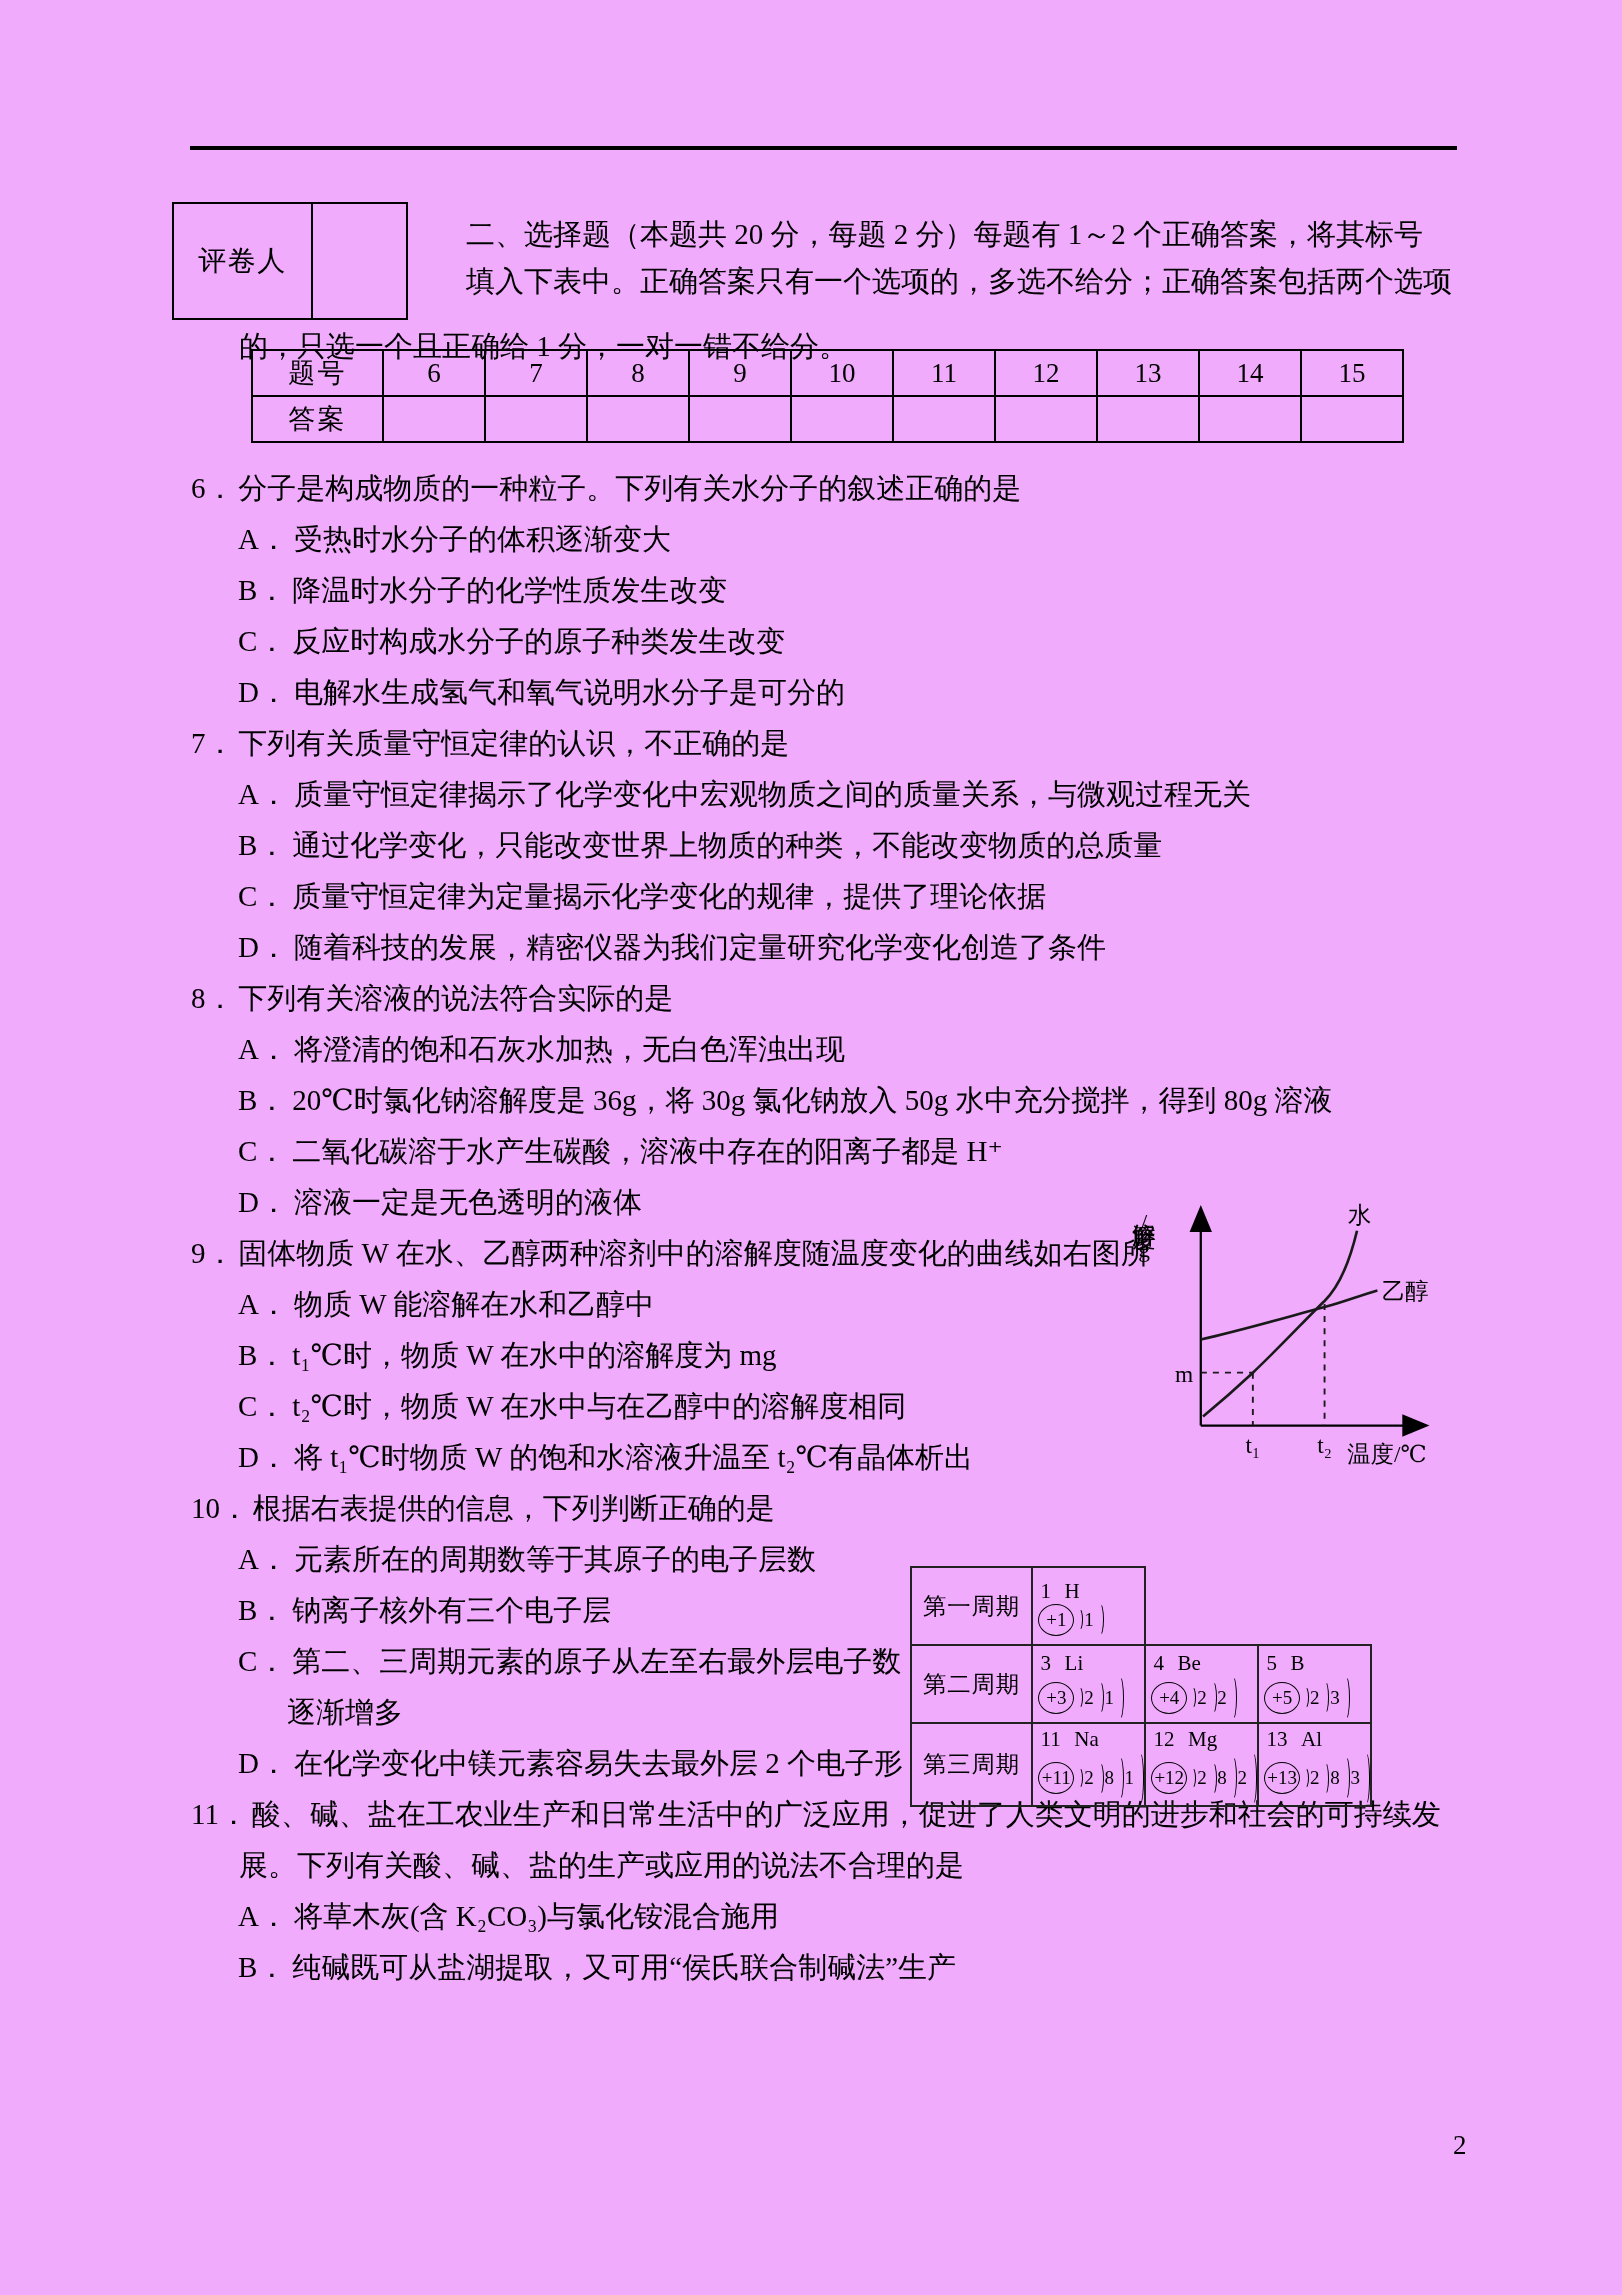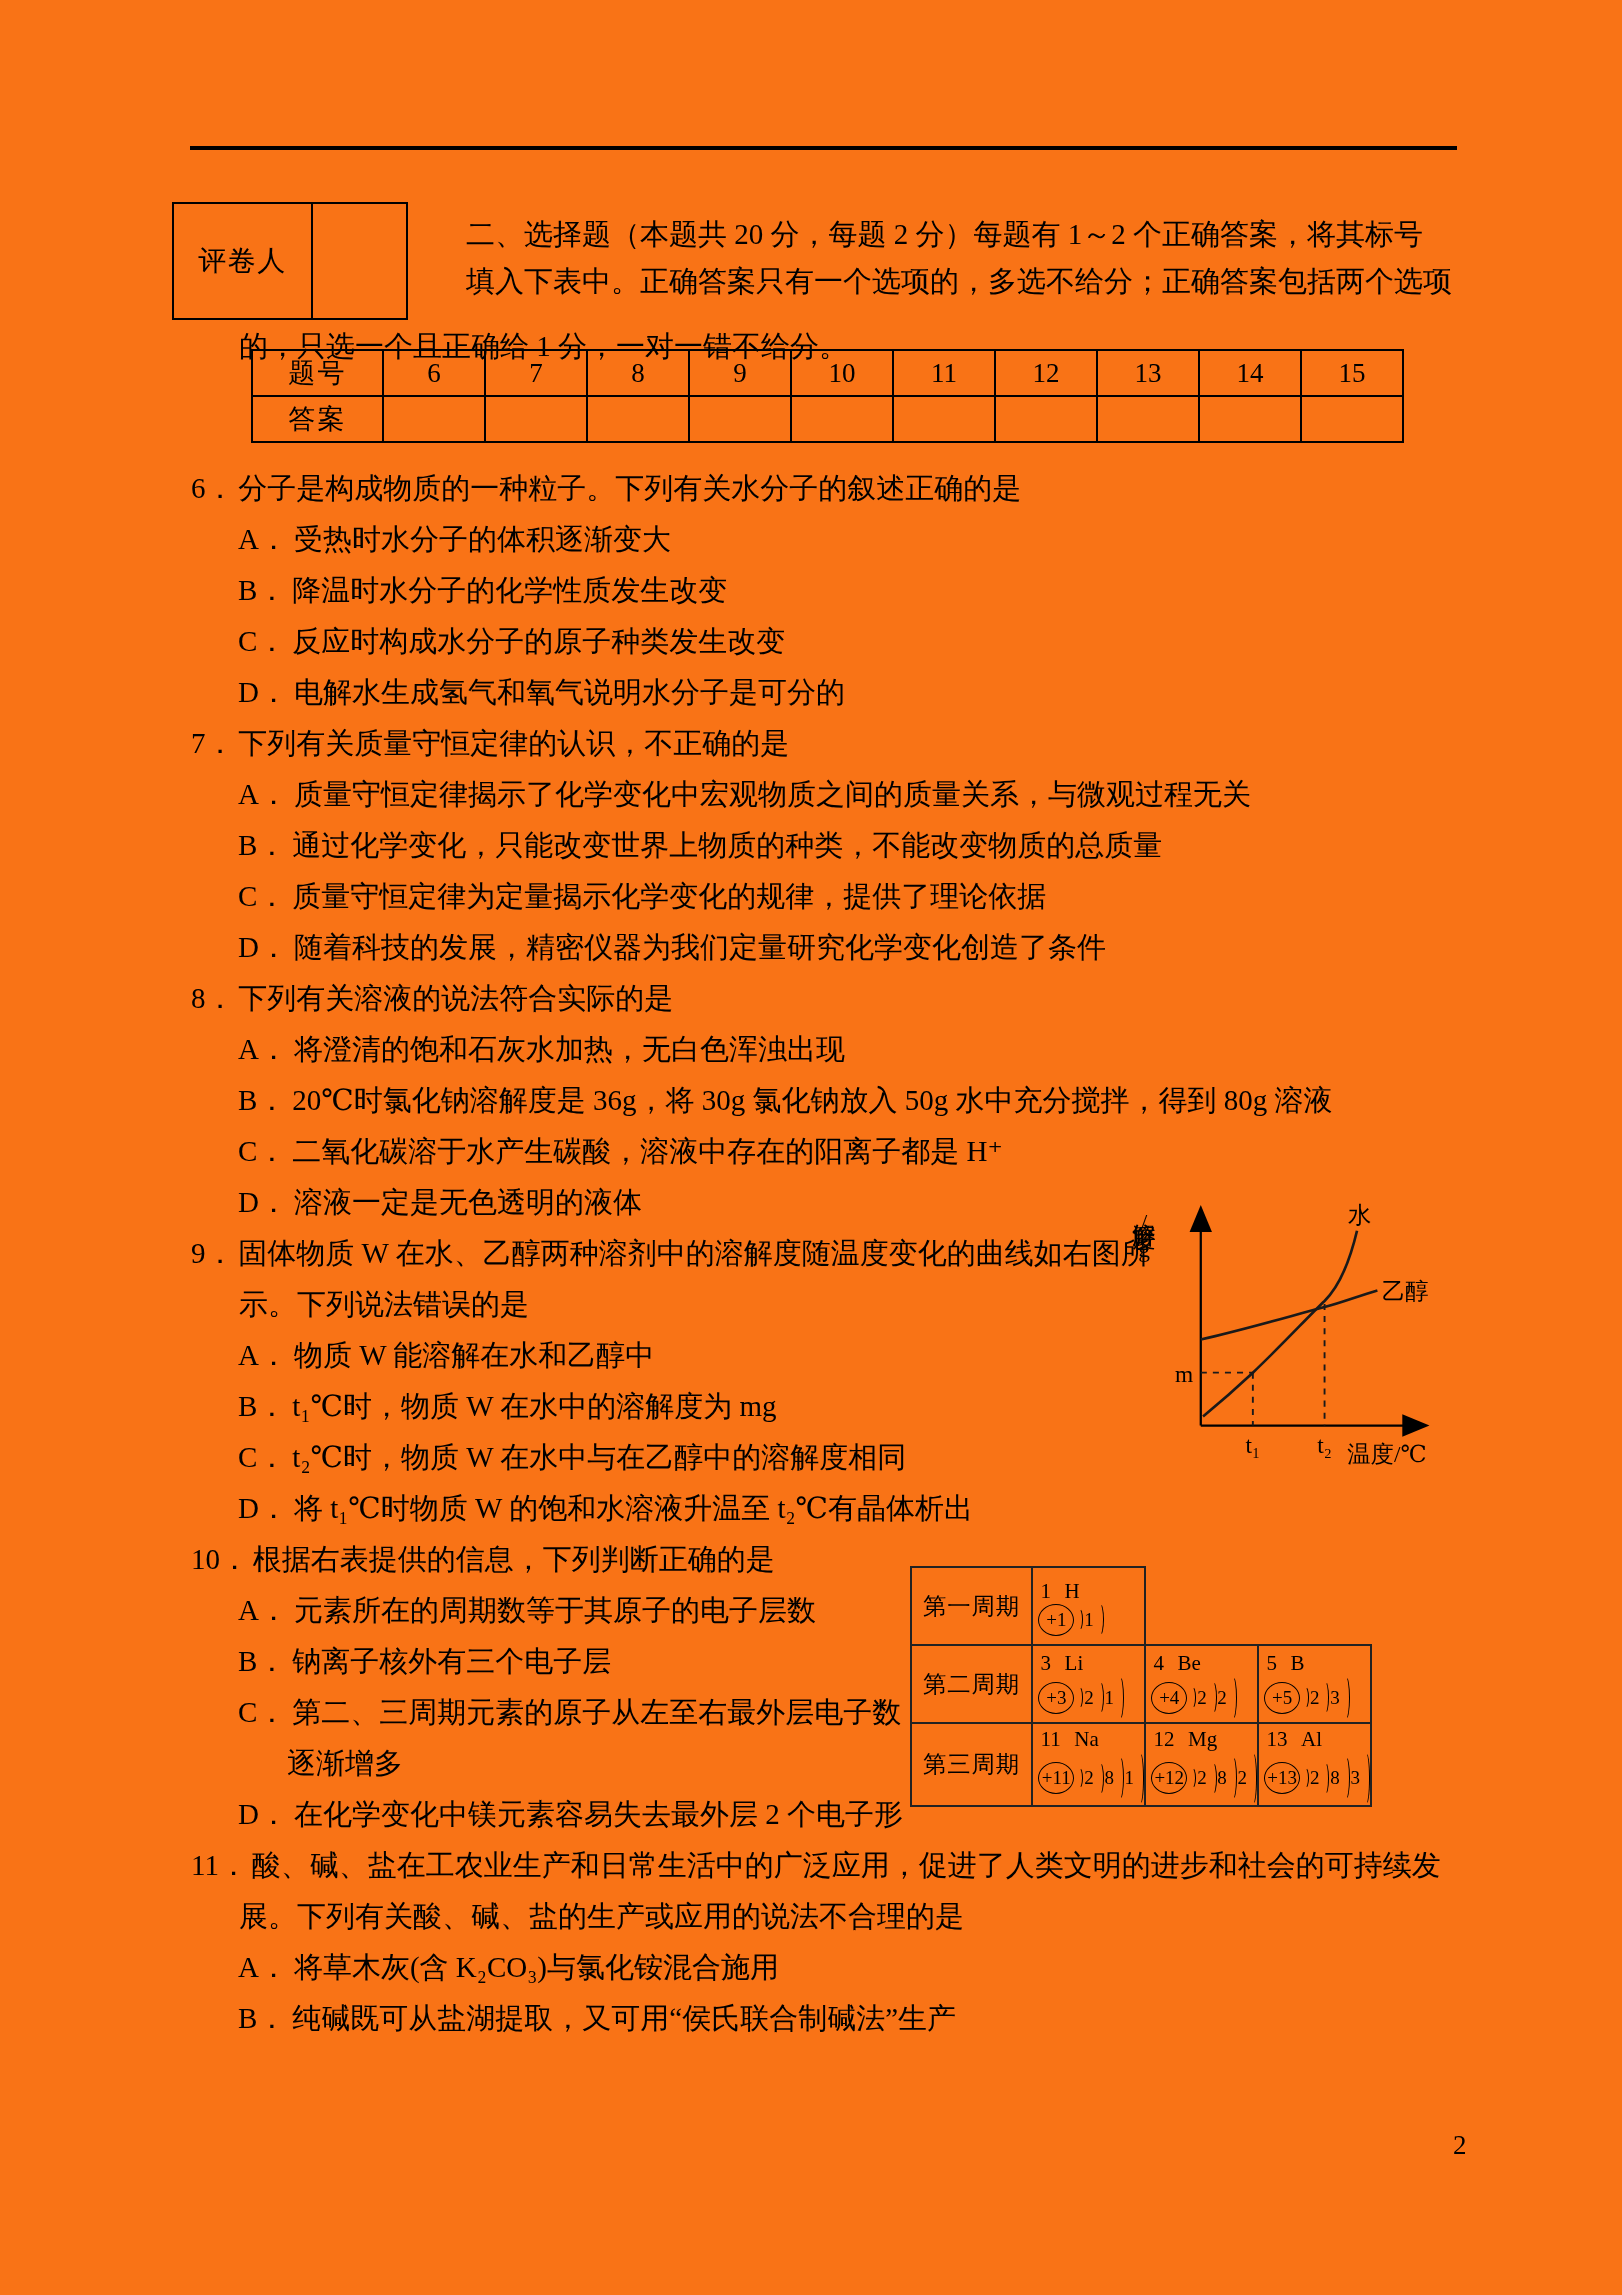--- a/index.html
+++ b/index.html
@@ -1,18 +1,18 @@
 <!DOCTYPE html>
 <html style="font-size:12px"><head>
 <meta charset="utf-8">
 <style>
   * { margin:0; padding:0; box-sizing:border-box; }
   html,body { background:#e8e8e8; }
   .page {
-    position:relative; width:1623px; height:2295px; background:#f97316;
+    position:relative; width:1623px; height:2295px; background:#f0abfc;
     font-family:"Liberation Serif","DejaVu Serif",serif; color:#000;
     overflow:hidden; margin:0 auto;
   }
   .abs { position:absolute; }
 
   
   .top-rule { left:190px; top:146px; width:1267px; height:3.8px; background:#000; }
 
   
   .grader-box { left:172px; top:202px; width:236px; height:118px;
@@ -147,21 +147,20 @@
       <div class="line opt"><span class="olabel">A．</span><span>将澄清的饱和石灰水加热，无白色浑浊出现</span></div>
       <div class="line opt"><span class="olabel">B．</span><span>20℃时氯化钠溶解度是 36g，将 30g 氯化钠放入 50g 水中充分搅拌，得到 80g 溶液</span></div>
       <div class="line opt"><span class="olabel">C．</span><span>二氧化碳溶于水产生碳酸，溶液中存在的阳离子都是 H⁺</span></div>
       <div class="line opt"><span class="olabel">D．</span><span>溶液一定是无色透明的液体</span></div>
     </div>
 
     <div>
       <div class="line">
         <span class="qnum">9．</span><span>固体物质 W 在水、乙醇两种溶剂中的溶解度随温度变化的曲线如右图所</span>
       </div>
-      <div class="line contq">示。下列说法错误的是</div>
       <div class="line opt"><span class="olabel">A．</span><span>物质 W 能溶解在水和乙醇中</span></div>
       <div class="line opt"><span class="olabel">B．</span><span>t₁℃时，物质 W 在水中的溶解度为 mg</span></div>
       <div class="line opt"><span class="olabel">C．</span><span>t₂℃时，物质 W 在水中与在乙醇中的溶解度相同</span></div>
       <div class="line opt"><span class="olabel">D．</span><span>将 t₁℃时物质 W 的饱和水溶液升温至 t₂℃有晶体析出</span></div>
     </div>
 
     <div>
       <div class="line">
         <span class="qnum">10．</span><span>根据右表提供的信息，下列判断正确的是</span>
       </div>

